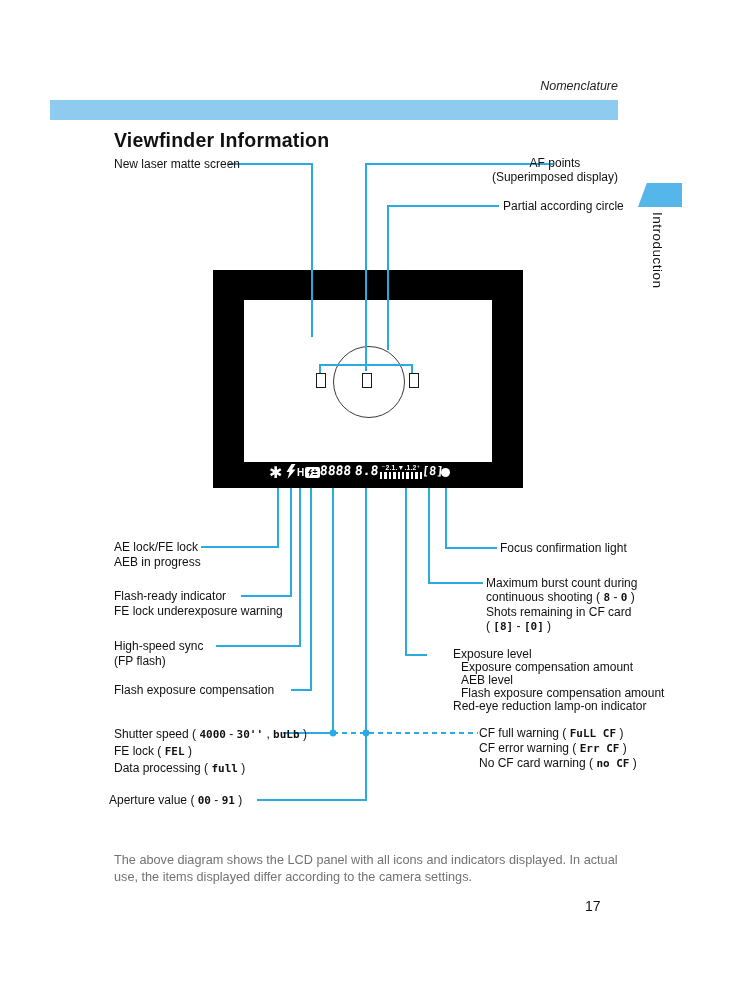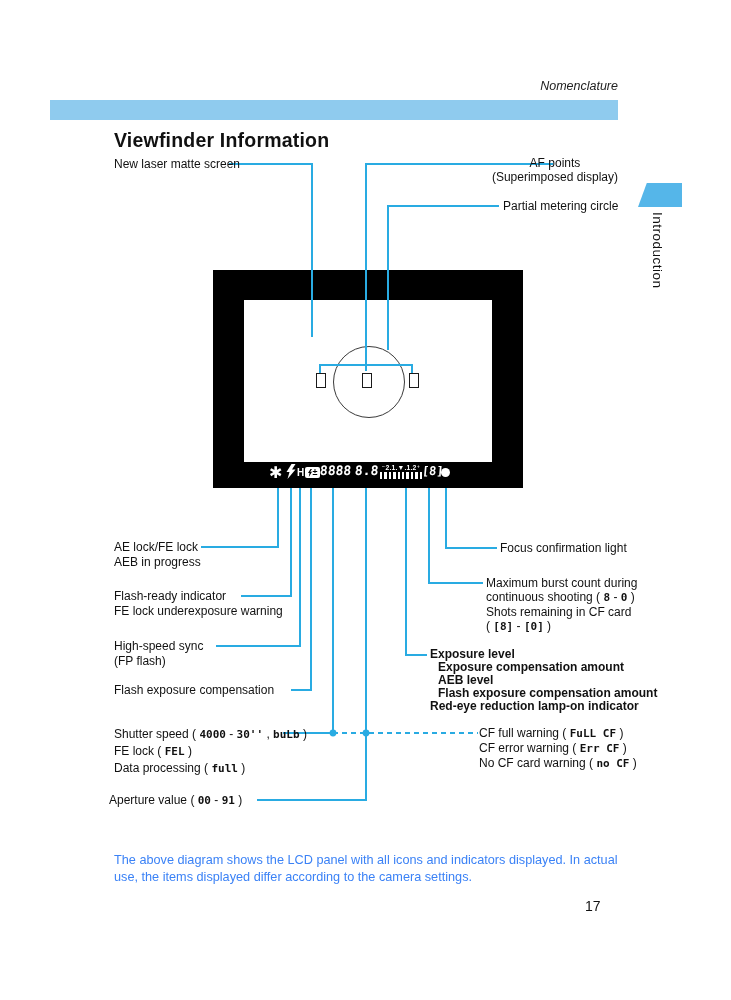--- a/index.html
+++ b/index.html
@@ -38,21 +38,21 @@
   .focus-dot{left:441px;top:468px;width:9px;height:9px;background:#fff;border-radius:50%;}
   
   .callout{font-size:12px;line-height:15px;color:#111;}
   .cl-line{white-space:nowrap;}
   .cl-line.indent{padding-left:8px;}
   .lcd{font-family:"DejaVu Sans Mono",monospace;font-weight:700;font-size:11px;}
   .ra{text-align:center;}
   .tight{line-height:14px;}
   .lh13{line-height:13px;}
   
-  .footer-par{left:114px;top:852px;width:508px;font-size:12.7px;line-height:17px;color:#3b82f6;}
+  .footer-par{left:114px;top:852px;width:508px;font-size:12.7px;line-height:17px;color:#737373;}
   .page-num{left:585px;top:898px;font-size:14px;color:#111;}
   svg.lines{left:0;top:0;pointer-events:none;}
 </style>
 </head>
 <body>
 
 <div class="page">
 
   <div class="abs nomenclature">Nomenclature</div>
   <div class="abs header-bar"></div>
@@ -109,21 +109,21 @@
   </svg>
 
   <div class="abs callout" style="left:114px;top:157px;">
       <div class="cl-line"><span>New laser matte screen</span></div>
     </div>
   <div class="abs callout ra tight" style="right:113px;top:156px;">
       <div class="cl-line"><span>AF points</span></div>
       <div class="cl-line"><span>(Superimposed display)</span></div>
     </div>
   <div class="abs callout" style="left:503px;top:199px;">
-      <div class="cl-line"><span>Partial metering circle</span></div>
+      <div class="cl-line"><span>Partial according circle</span></div>
     </div>
 
   <div class="abs callout" style="left:114px;top:540px;">
       <div class="cl-line"><span>AE lock/FE lock</span></div>
       <div class="cl-line"><span>AEB in progress</span></div>
     </div>
   <div class="abs callout" style="left:114px;top:589px;">
       <div class="cl-line"><span>Flash-ready indicator</span></div>
       <div class="cl-line"><span>FE lock underexposure warning</span></div>
     </div>
@@ -145,21 +145,21 @@
 
   <div class="abs callout" style="left:500px;top:541px;">
       <div class="cl-line"><span>Focus confirmation light</span></div>
     </div>
   <div class="abs callout tight" style="left:486px;top:576px;">
       <div class="cl-line"><span>Maximum burst count during</span></div>
       <div class="cl-line"><span>continuous shooting  ( </span><span class="lcd">8</span><span> - </span><span class="lcd">0</span><span> )</span></div>
       <div class="cl-line"><span>Shots remaining in CF card</span></div>
       <div class="cl-line"><span>( </span><span class="lcd">[8]</span><span> - </span><span class="lcd">[0]</span><span> )</span></div>
     </div>
-  <div class="abs callout lh13" style="left:430px;top:648px;font-weight:bold;">
+  <div class="abs callout lh13" style="left:453px;top:648px;">
       <div class="cl-line"><span>Exposure level</span></div>
       <div class="cl-line indent"><span>Exposure compensation amount</span></div>
       <div class="cl-line indent"><span>AEB level</span></div>
       <div class="cl-line indent"><span>Flash exposure compensation amount</span></div>
       <div class="cl-line"><span>Red-eye reduction lamp-on indicator</span></div>
     </div>
   <div class="abs callout" style="left:479px;top:726px;">
       <div class="cl-line"><span>CF full warning ( </span><span class="lcd">FuLL CF</span><span> )</span></div>
       <div class="cl-line"><span>CF error warning ( </span><span class="lcd">Err  CF</span><span> )</span></div>
       <div class="cl-line"><span>No CF card warning ( </span><span class="lcd">no CF</span><span> )</span></div>

